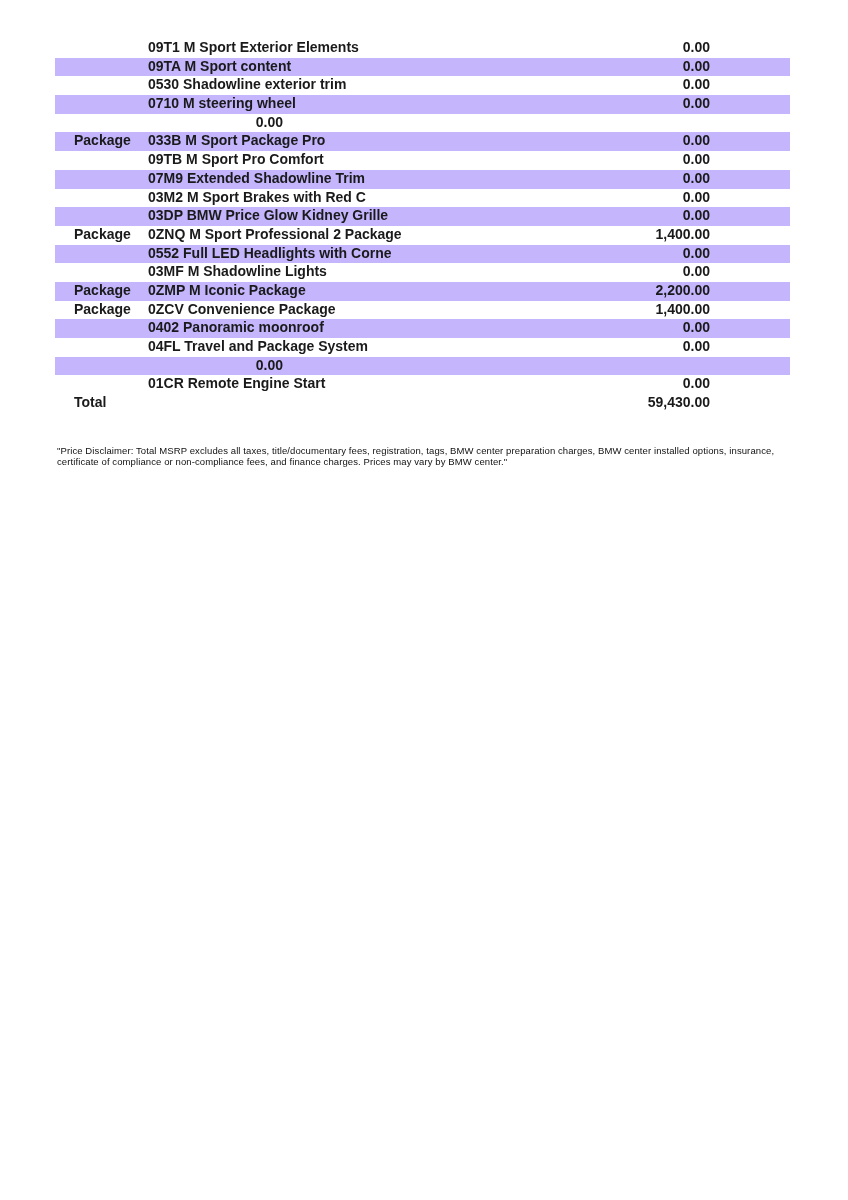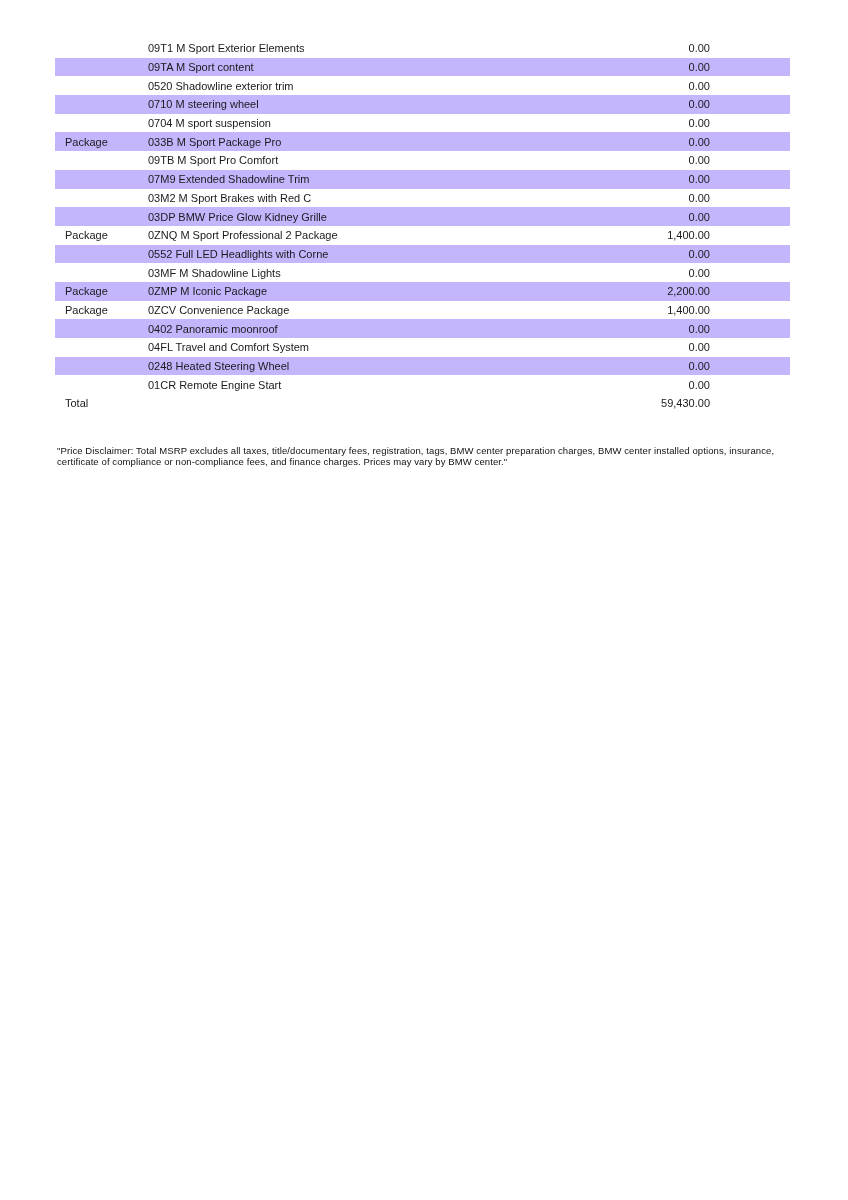--- a/index.html
+++ b/index.html
@@ -17,31 +17,32 @@
     overflow: hidden;
   }
   .price-table {
     position: absolute;
     top: 39px;
     left: 55px;
     width: 735px;
   }
   .row {
     display: flex;
-    align-items: center;
+    align-items: flex-start;
     height: 18.7px;
-    font-size: 11px;
+    font-size: 14px;
     background: #ffffff;
+    font-weight: bold;
   }
   .row.stripe {
     background: #c4b5fd;
   }
   .cell-cat {
     width: 93px;
-    padding-left: 10px;
+    padding-left: 19px;
     box-sizing: border-box;
     white-space: nowrap;
     overflow: hidden;
   }
   .cell-item {
     flex: 1;
     white-space: nowrap;
     overflow: hidden;
   }
   .cell-price {
@@ -73,31 +74,30 @@
         <div class="cell-item">09T1 M Sport Exterior Elements</div>
         <div class="cell-price">0.00</div>
       </div>
       <div class="row stripe">
         <div class="cell-cat"></div>
         <div class="cell-item">09TA M Sport content</div>
         <div class="cell-price">0.00</div>
       </div>
       <div class="row">
         <div class="cell-cat"></div>
-        <div class="cell-item">0520 Shadowline exterior trim</div>
+        <div class="cell-item">0530 Shadowline exterior trim</div>
         <div class="cell-price">0.00</div>
       </div>
       <div class="row stripe">
         <div class="cell-cat"></div>
         <div class="cell-item">0710 M steering wheel</div>
         <div class="cell-price">0.00</div>
       </div>
       <div class="row">
         <div class="cell-cat"></div>
-        <div class="cell-item">0704 M sport suspension</div>
         <div class="cell-price">0.00</div>
       </div>
       <div class="row stripe">
         <div class="cell-cat">Package</div>
         <div class="cell-item">033B M Sport Package Pro</div>
         <div class="cell-price">0.00</div>
       </div>
       <div class="row">
         <div class="cell-cat"></div>
         <div class="cell-item">09TB M Sport Pro Comfort</div>
@@ -143,26 +143,25 @@
         <div class="cell-item">0ZCV Convenience Package</div>
         <div class="cell-price">1,400.00</div>
       </div>
       <div class="row stripe">
         <div class="cell-cat"></div>
         <div class="cell-item">0402 Panoramic moonroof</div>
         <div class="cell-price">0.00</div>
       </div>
       <div class="row">
         <div class="cell-cat"></div>
-        <div class="cell-item">04FL Travel and Comfort System</div>
+        <div class="cell-item">04FL Travel and Package System</div>
         <div class="cell-price">0.00</div>
       </div>
       <div class="row stripe">
         <div class="cell-cat"></div>
-        <div class="cell-item">0248 Heated Steering Wheel</div>
         <div class="cell-price">0.00</div>
       </div>
       <div class="row">
         <div class="cell-cat"></div>
         <div class="cell-item">01CR Remote Engine Start</div>
         <div class="cell-price">0.00</div>
       </div>
       <div class="row">
         <div class="cell-cat">Total</div>
         <div class="cell-item"></div>

